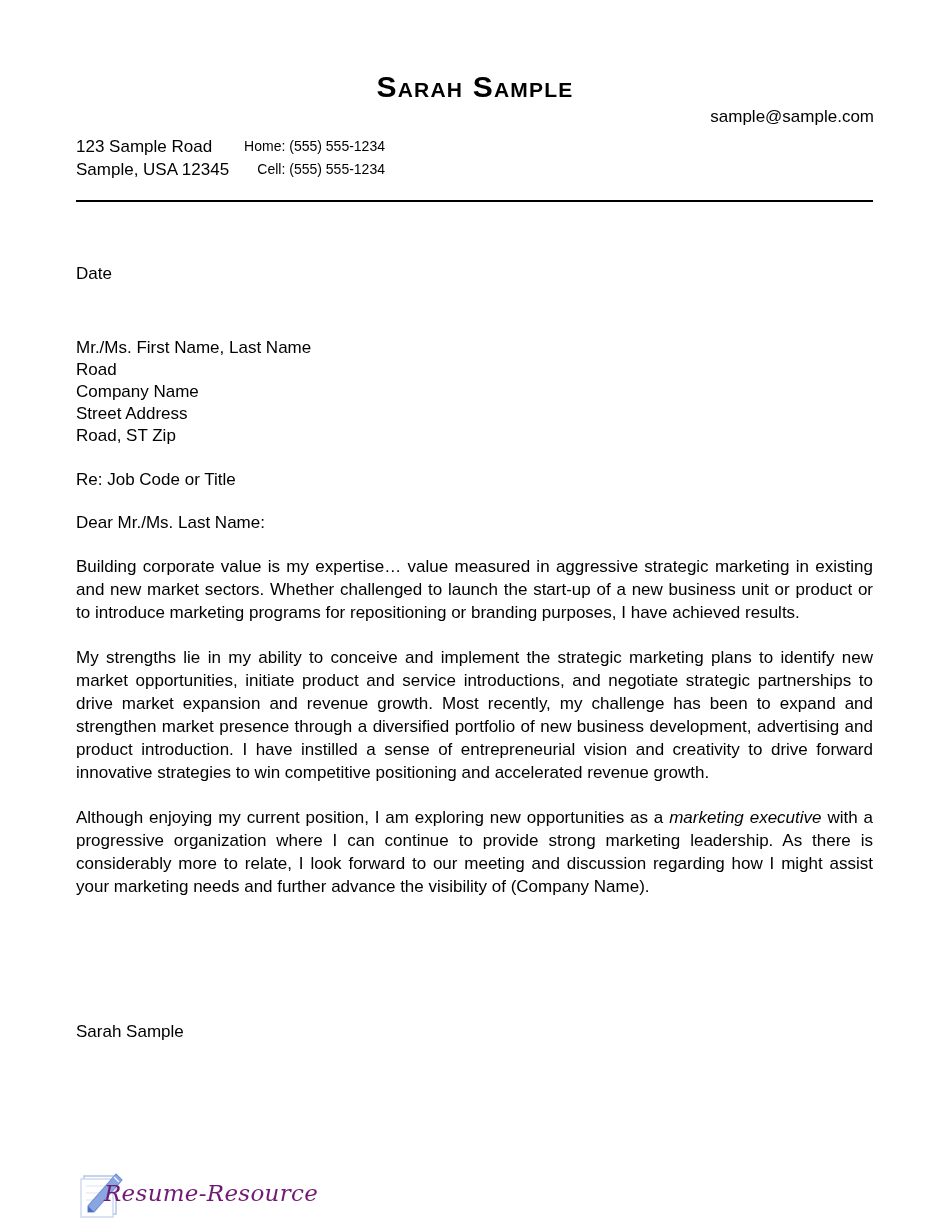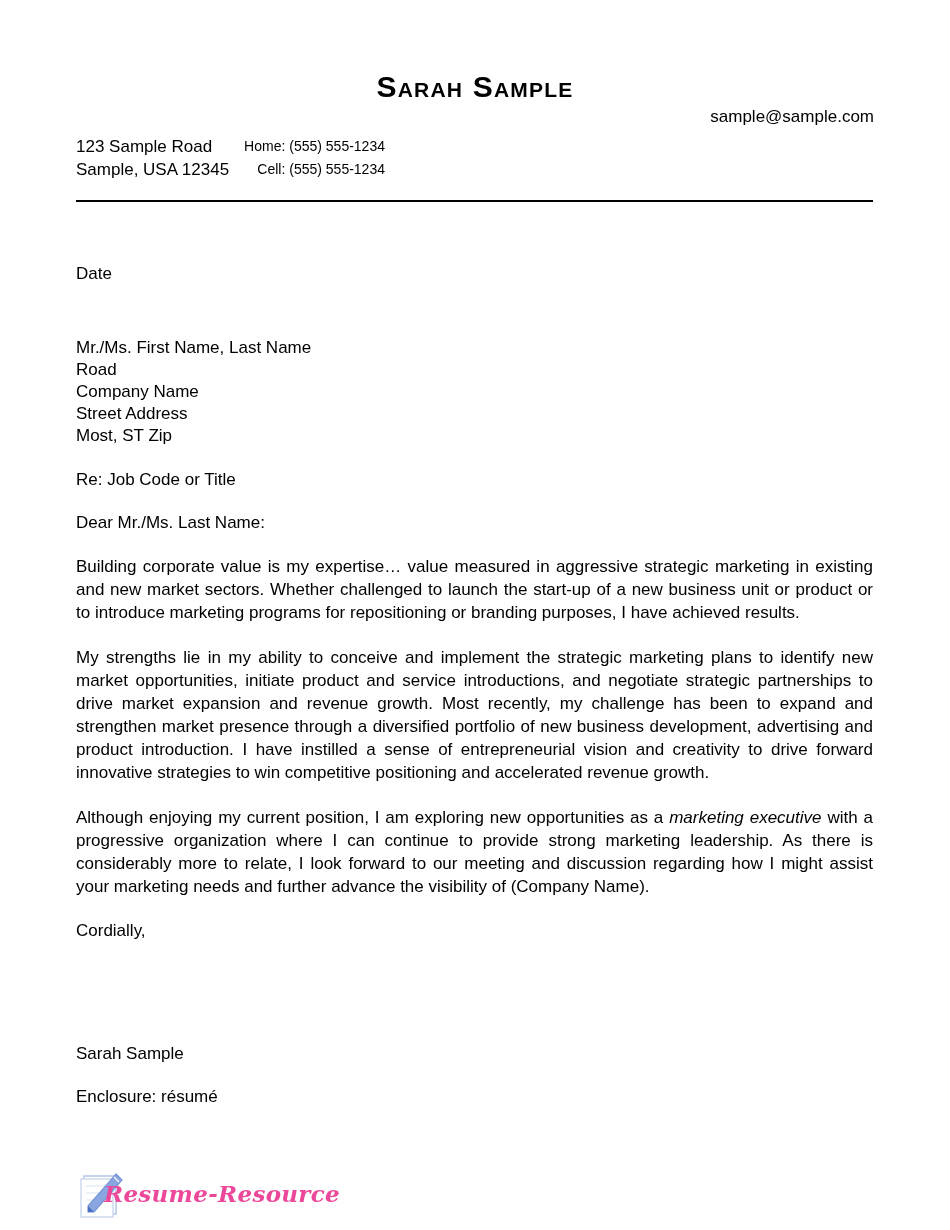--- a/index.html
+++ b/index.html
@@ -132,23 +132,22 @@
     top: 0;
   }
   .logo-text {
     position: absolute;
     left: 26px;
     top: 8px;
     font-family: "DejaVu Serif", serif;
     font-style: italic;
     font-size: 23px;
     letter-spacing: 0.3px;
-    color: #ec4899;
+    color: #701a75;
     white-space: nowrap;
-    font-weight: bold;
   }
 </style>
 </head>
 <body>
 
 <div class="page">
 
   <div class="letterhead">
     <div class="name-heading">Sarah Sample</div>
     <div class="email-line">sample@sample.com</div>
@@ -168,40 +167,38 @@
 
   <div class="letter-body">
 
     <div class="date-line">Date</div>
 
     <div class="addressee">
       <div>Mr./Ms. First Name, Last Name</div>
       <div>Road</div>
       <div>Company Name</div>
       <div>Street Address</div>
-      <div>Most, ST Zip</div>
+      <div>Road, ST Zip</div>
     </div>
 
     <div class="subject-line">Re: Job Code or Title</div>
 
     <div class="salutation">Dear Mr./Ms. Last Name:</div>
 
     <p class="para">Building corporate value is my expertise… value measured in aggressive strategic marketing in existing and new market sectors. Whether challenged to launch the start-up of a new business unit or product or to introduce marketing programs for repositioning or branding purposes, I have achieved results.</p>
 
     <p class="para">My strengths lie in my ability to conceive and implement the strategic marketing plans to identify new market opportunities, initiate product and service introductions, and negotiate strategic partnerships to drive market expansion and revenue growth. Most recently, my challenge has been to expand and strengthen market presence through a diversified portfolio of new business development, advertising and product introduction. I have instilled a sense of entrepreneurial vision and creativity to drive forward innovative strategies to win competitive positioning and accelerated revenue growth.</p>
 
     <p class="para"><span>Although enjoying my current position, I am exploring new opportunities as a </span><em>marketing executive</em><span> with a progressive organization where I can continue to provide strong marketing leadership. As there is considerably more to relate, I look forward to our meeting and discussion regarding how I might assist your marketing needs and further advance the visibility of (Company Name).</span></p>
 
-    <div class="closing">Cordially,</div>
 
     <div class="signature-gap"></div>
 
     <div class="signature-name">Sarah Sample</div>
 
-    <div class="enclosure">Enclosure: résumé</div>
   </div>
 
   <div class="logo">
     <span class="logo-icon">
       <svg width="56" height="48" viewBox="0 0 56 48" xmlns="http://www.w3.org/2000/svg">
         <rect x="6" y="4" width="32" height="38" fill="#ffffff" stroke="#b9c9e8" stroke-width="1.6"></rect>
         <rect x="3" y="7" width="32" height="38" fill="#ffffff" stroke="#cbd7ef" stroke-width="1.4"></rect>
         <line x1="8" y1="14" x2="28" y2="14" stroke="#e2e9f7" stroke-width="1.2"></line>
         <line x1="8" y1="21" x2="28" y2="21" stroke="#e2e9f7" stroke-width="1.2"></line>
         <line x1="8" y1="28" x2="28" y2="28" stroke="#e2e9f7" stroke-width="1.2"></line>

